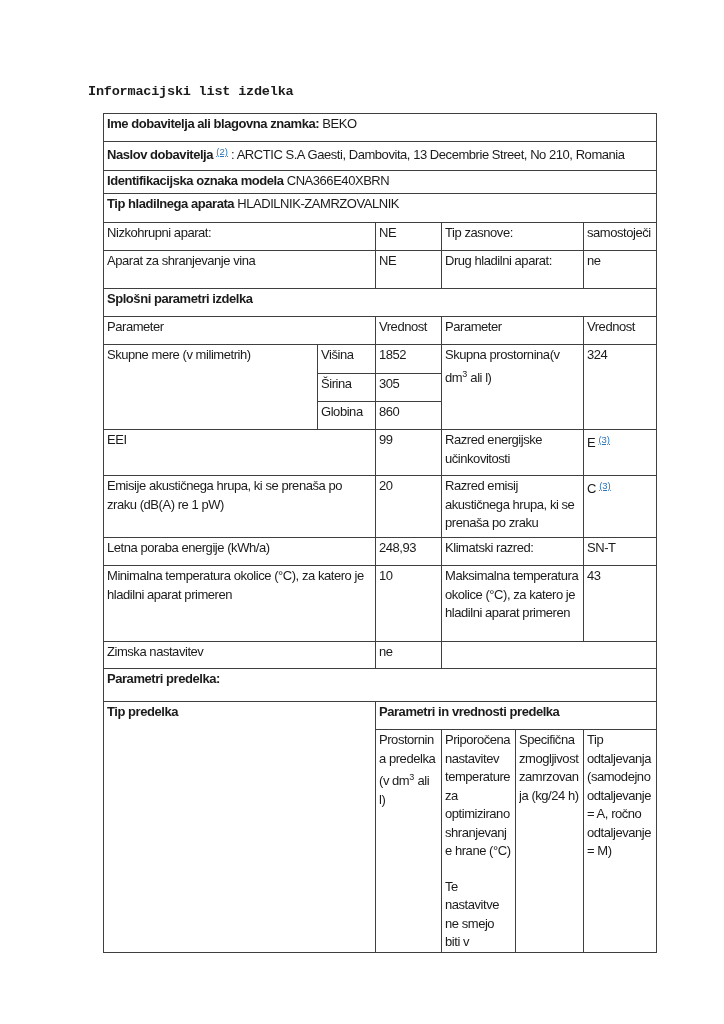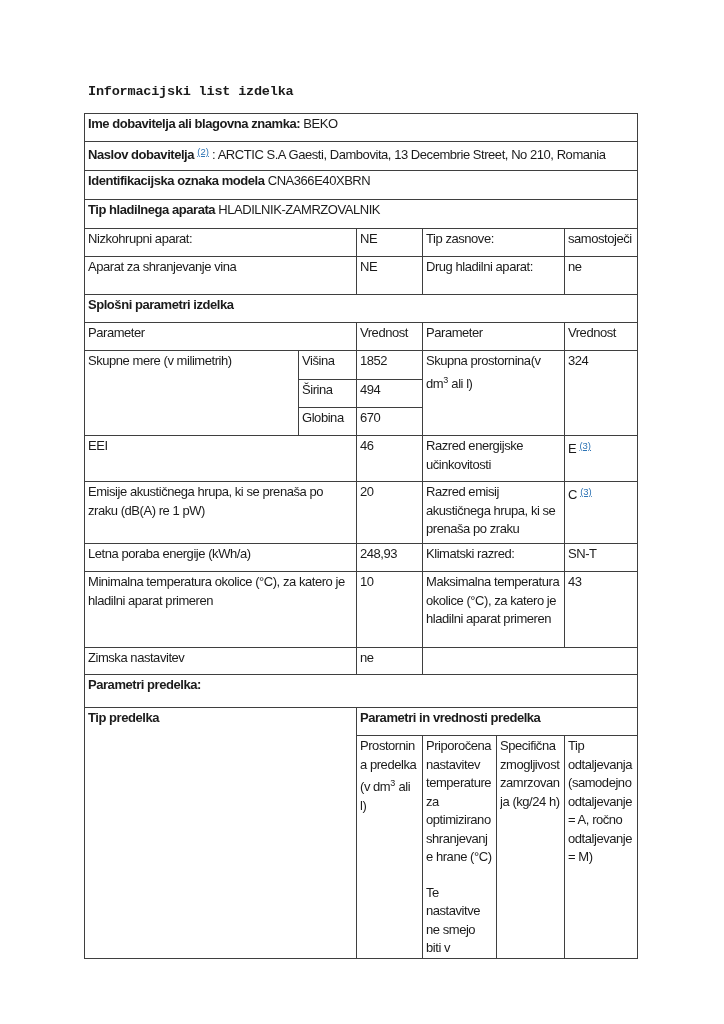--- a/index.html
+++ b/index.html
@@ -6,21 +6,21 @@
   body{
     width:724px;height:1024px;background:#ffffff;position:relative;
     font-family:"Liberation Sans","DejaVu Sans",sans-serif;
     color:#1b1b1b;
   }
   .doc-title{
     position:absolute;left:88px;top:84px;
     font-size:13.5px;font-weight:bold;letter-spacing:-0.2px;font-family:Liberation Mono, monospace;
   }
   table.sheet{
-    position:absolute;left:84px;top:113px;width:553px;
+    position:absolute;left:103px;top:113px;width:553px;
     border-collapse:collapse;table-layout:fixed;padding-left:24px;
   }
   table.sheet td{
     border:1px solid #3f3f3f;
     vertical-align:top;
     padding:1px 3px 0 3px;
     font-size:13px;letter-spacing:-0.45px;line-height:18.5px;
     overflow:hidden;word-wrap:break-word;
   }
   .b{font-weight:bold;}
@@ -55,21 +55,21 @@
 
   <tbody>
       <tr style="height:28px">
     <td colspan="6"><span class="b">Ime dobavitelja ali blagovna znamka:</span> <span>BEKO</span></td>
   </tr>
 
   <tr style="height:29px">
     <td colspan="6"><span class="b">Naslov dobavitelja</span> <a class="fn">(2)</a> <span>: ARCTIC S.A Gaesti, Dambovita, 13 Decembrie Street, No 210, Romania</span></td>
   </tr>
 
-  <tr style="height:29px">
+  <tr style="height:23px">
     <td colspan="6"><span class="b">Identifikacijska oznaka modela</span> <span>CNA366E40XBRN</span></td>
   </tr>
 
   <tr style="height:29px">
     <td colspan="6"><span class="b">Tip hladilnega aparata</span> <span>HLADILNIK-ZAMRZOVALNIK</span></td>
   </tr>
 
   <tr style="height:28px">
     <td colspan="2">Nizkohrupni aparat:</td>
     <td>NE</td>
@@ -97,30 +97,30 @@
 
   <tr style="height:29px">
     <td rowspan="3">Skupne mere (v milimetrih)</td>
     <td>Višina</td>
     <td>1852</td>
     <td colspan="2" rowspan="3"><span>Skupna prostornina(v dm</span><sup class="u3">3</sup><span> ali l)</span></td>
     <td rowspan="3">324</td>
   </tr>
   <tr style="height:28px">
     <td>Širina</td>
-    <td>494</td>
+    <td>305</td>
   </tr>
   <tr style="height:28px">
     <td>Globina</td>
-    <td>670</td>
+    <td>860</td>
   </tr>
 
   <tr style="height:46px">
     <td colspan="2">EEI</td>
-    <td>46</td>
+    <td>99</td>
     <td colspan="2">Razred energijske učinkovitosti</td>
     <td><span>E</span> <a class="fn">(3)</a></td>
   </tr>
 
   <tr style="height:62px">
     <td colspan="2">Emisije akustičnega hrupa, ki se prenaša po zraku (dB(A) re 1 pW)</td>
     <td>20</td>
     <td colspan="2">Razred emisij akustičnega hrupa, ki se prenaša po zraku</td>
     <td><span>C</span> <a class="fn">(3)</a></td>
   </tr>

